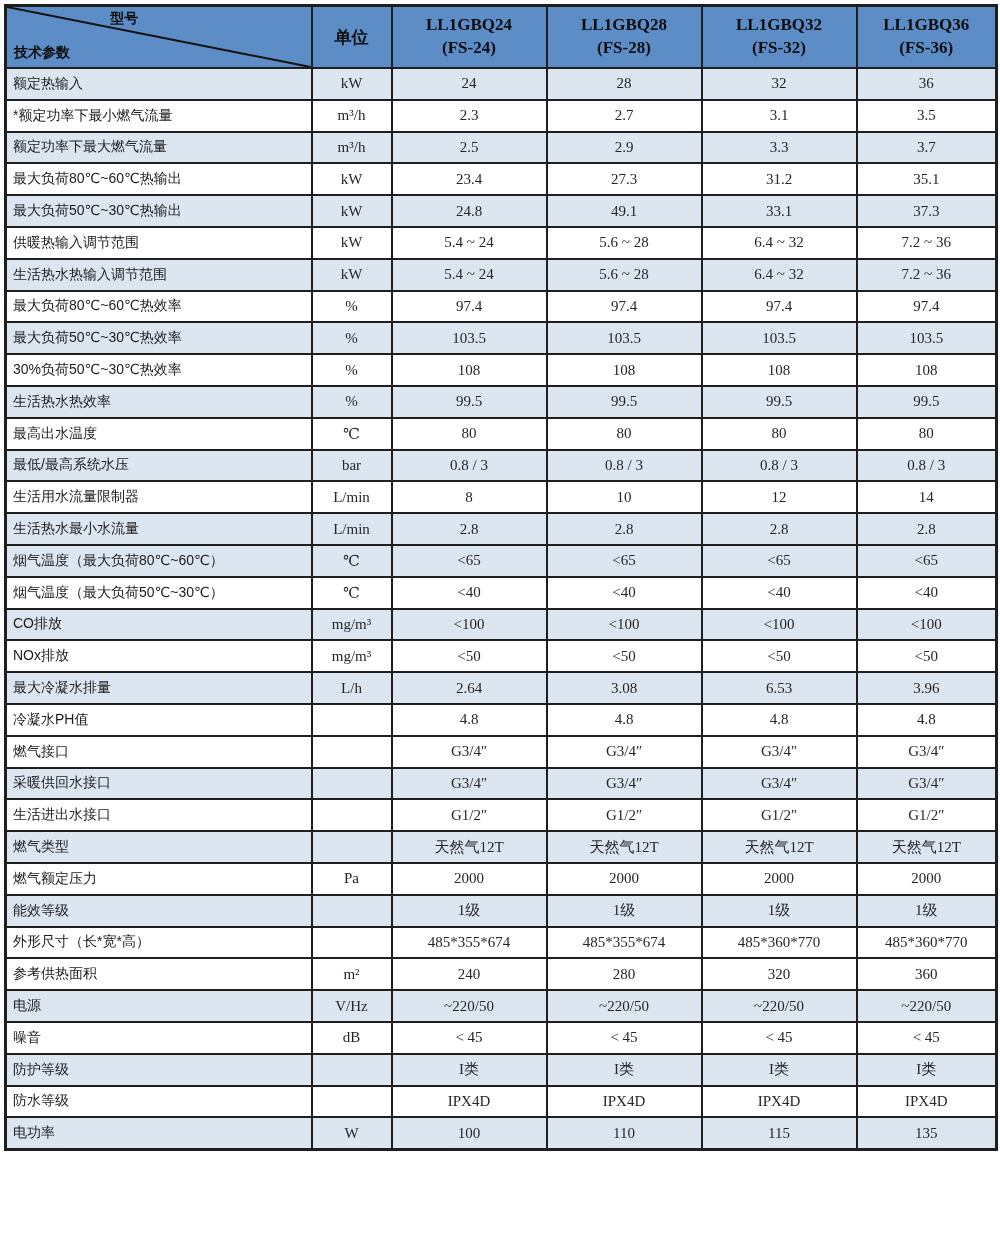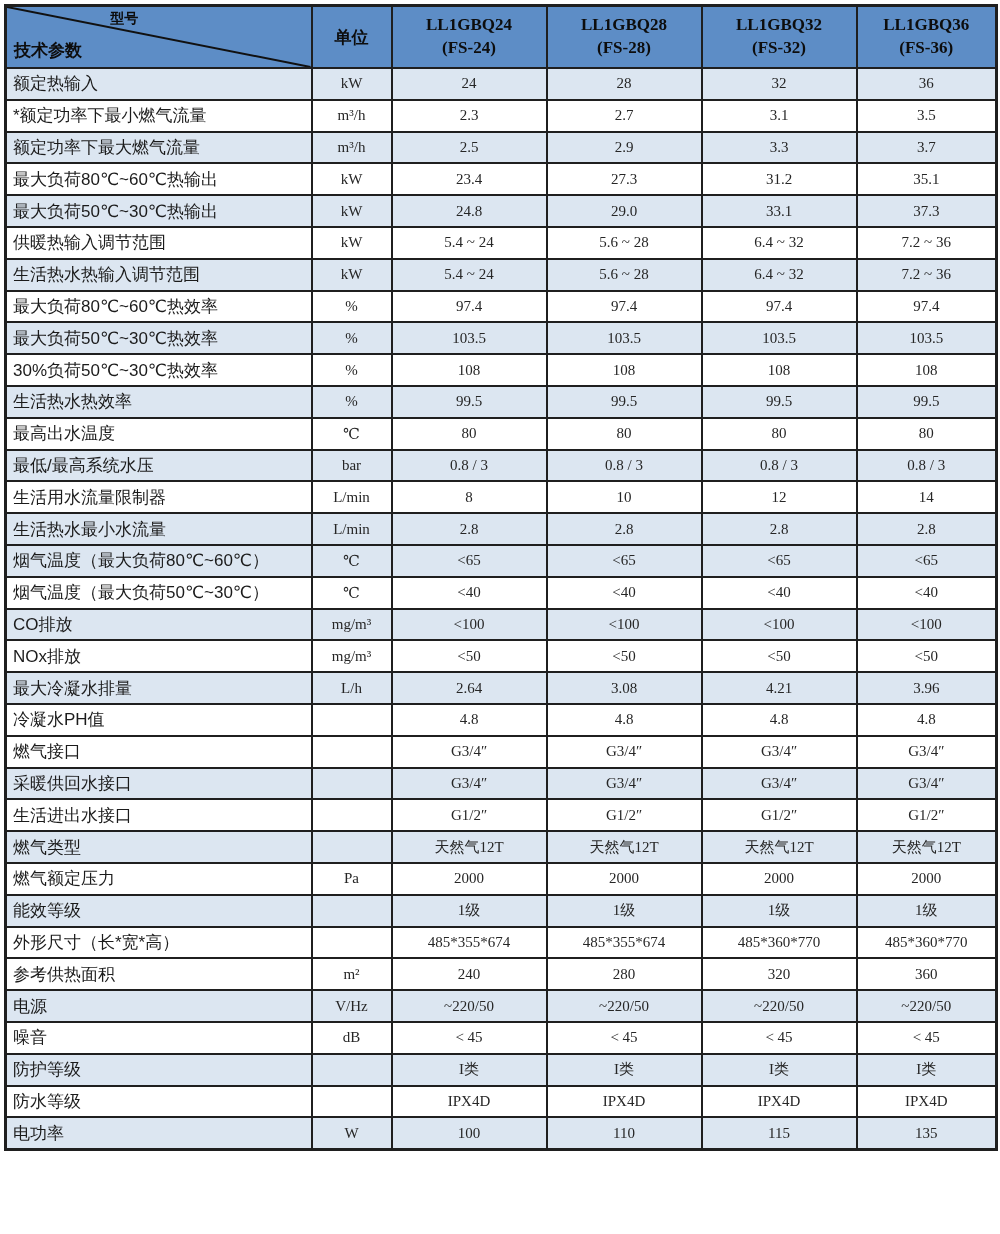--- a/index.html
+++ b/index.html
@@ -27,28 +27,28 @@
     color:var(--header-text);
     font-weight:bold;
     height:58px;
     font-size:17px;
     text-align:center;
     vertical-align:middle;
   }
   th.diag{position:relative;padding:0;}
   th.diag svg{position:absolute;left:0;top:0;width:100%;height:100%;display:block;}
   .diag-top{position:absolute;top:3px;left:34%;font-size:14px;}
-  .diag-bottom{position:absolute;bottom:5px;left:7px;font-size:17px;}
+  .diag-bottom{position:absolute;bottom:5px;left:7px;font-size:14px;}
   .model-l1,.model-l2{display:block;line-height:1.35;font-family:Liberation Serif, serif;}
   tbody td{height:27.8px;background:var(--row-bg);}
   tbody tr.alt td{background:var(--alt-bg);}
   td.lbl{
     text-align:left;
     padding-left:6px;
-    font-size:17px;
+    font-size:14px;
     color:var(--label-text);
   }
   td.unit,td.val{
     text-align:center;
     font-family:"Liberation Serif","DejaVu Serif",serif;
     font-size:15px;
     color:var(--value-text);
   }
 </style>
 </head>
@@ -122,21 +122,21 @@
           <td class="unit">kW</td>
           <td class="val">23.4</td>
           <td class="val">27.3</td>
           <td class="val">31.2</td>
           <td class="val">35.1</td>
         </tr>
         <tr class="alt">
           <td class="lbl">最大负荷50℃~30℃热输出</td>
           <td class="unit">kW</td>
           <td class="val">24.8</td>
-          <td class="val">29.0</td>
+          <td class="val">49.1</td>
           <td class="val">33.1</td>
           <td class="val">37.3</td>
         </tr>
         <tr>
           <td class="lbl">供暖热输入调节范围</td>
           <td class="unit">kW</td>
           <td class="val">5.4 ~ 24</td>
           <td class="val">5.6 ~ 28</td>
           <td class="val">6.4 ~ 32</td>
           <td class="val">7.2 ~ 36</td>
@@ -243,21 +243,21 @@
           <td class="val">&lt;50</td>
           <td class="val">&lt;50</td>
           <td class="val">&lt;50</td>
           <td class="val">&lt;50</td>
         </tr>
         <tr class="alt">
           <td class="lbl">最大冷凝水排量</td>
           <td class="unit">L/h</td>
           <td class="val">2.64</td>
           <td class="val">3.08</td>
-          <td class="val">4.21</td>
+          <td class="val">6.53</td>
           <td class="val">3.96</td>
         </tr>
         <tr>
           <td class="lbl">冷凝水PH值</td>
           <td class="unit"></td>
           <td class="val">4.8</td>
           <td class="val">4.8</td>
           <td class="val">4.8</td>
           <td class="val">4.8</td>
         </tr>

